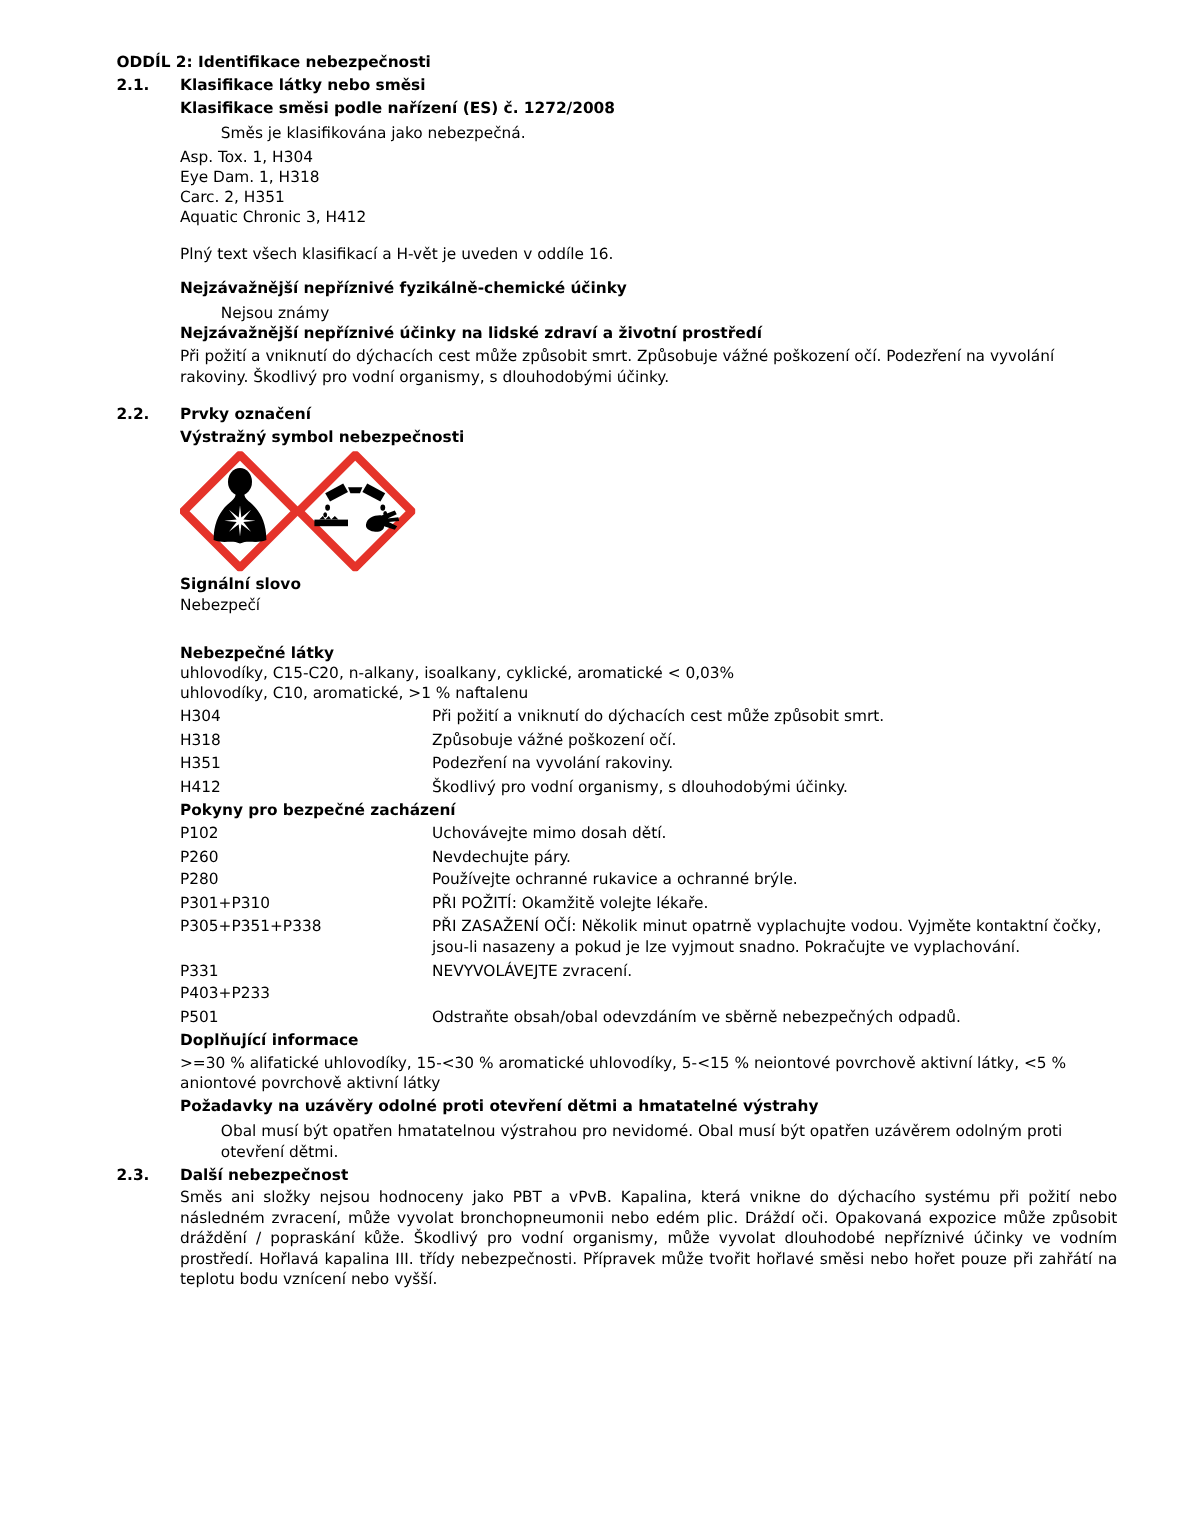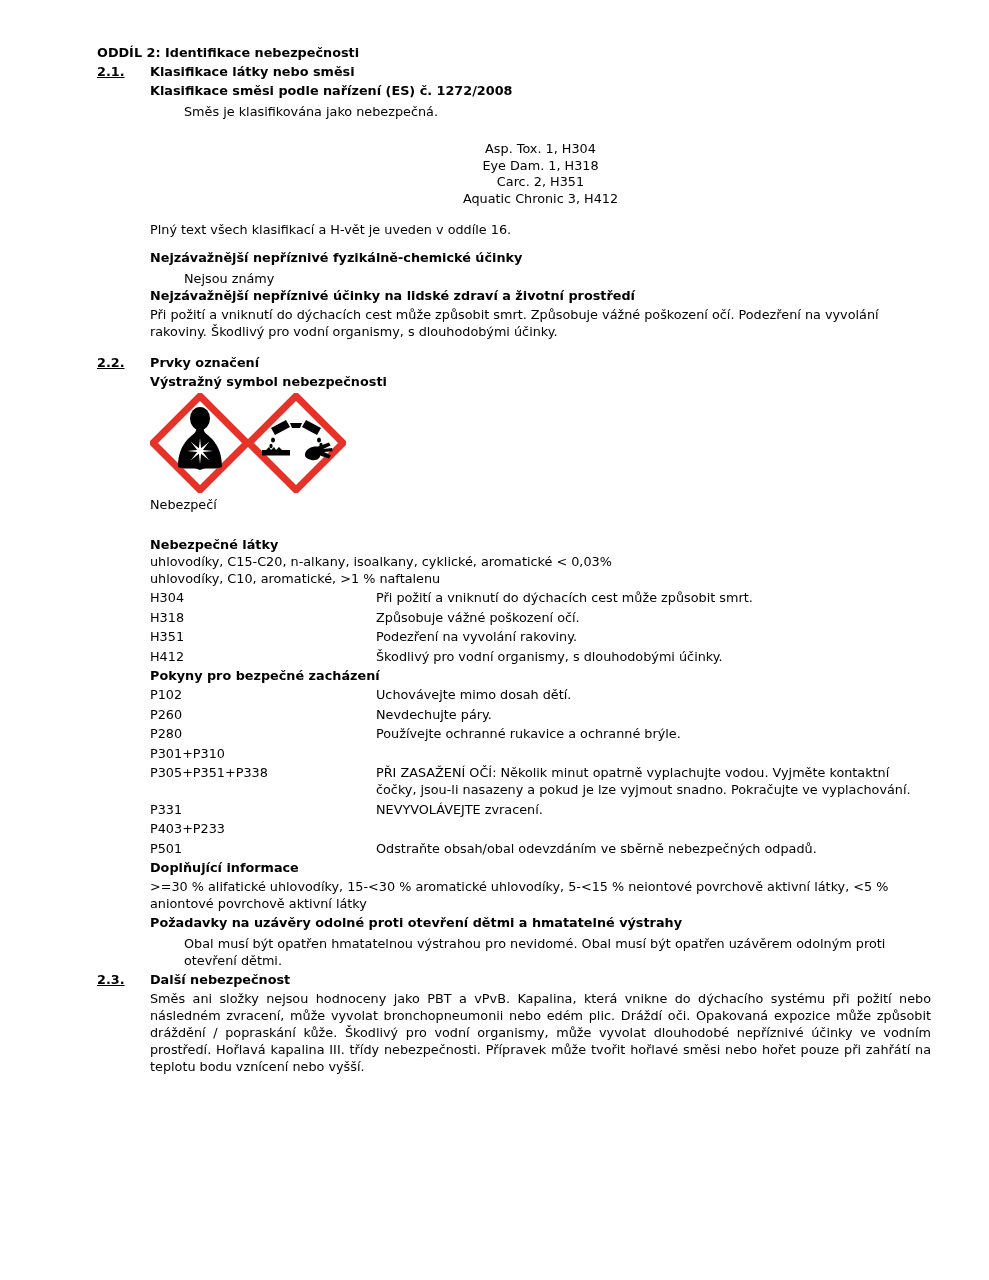--- a/index.html
+++ b/index.html
@@ -5,30 +5,30 @@
   html,body{margin:0;padding:0;background:#ffffff;}
   body{
     width:989px;height:1280px;overflow:hidden;color:#000;
     font-family:"DejaVu Sans","Liberation Sans",sans-serif;
     font-size:12.8px;line-height:17px;
   }
   .doc{padding:44px 58px 0 97px;}
   .b{font-weight:bold;}
   .h1{font-weight:bold;margin-bottom:2px;}
   .sec{display:grid;grid-template-columns:53px 1fr;}
-  .num{font-weight:bold;text-decoration:underline;}
+  .num{font-weight:bold;}
   .tight{line-height:16.5px;}
   .mt2{margin-top:2px;}
   .mt4{margin-top:4px;margin-left:34px;}
   .mt11{margin-top:11px;}
   .mt14{margin-top:14px;}
-  .mt21{margin-top:21px;text-align:center;}
+  .mt21{margin-top:4px;}
   .mt23{margin-top:23px;}
   .just{text-align:justify;}
-  .stmt{display:grid;grid-template-columns:210px 1fr;margin-bottom:2.5px;gap:16px;}
+  .stmt{display:grid;grid-template-columns:210px 1fr;margin-bottom:2.5px;}
   .picto-row{display:flex;align-items:flex-start;margin-top:3px;margin-bottom:2px;height:101px;}
   .picto{width:100px;height:100px;display:block;}
   .picto + .picto{margin-left:-4px;}
 </style>
 </head>
 <body>
 
 <div class="doc">
 
   <div class="h1">ODDÍL 2: Identifikace nebezpečnosti</div>
@@ -79,20 +79,21 @@
           <ellipse cx="27" cy="47" rx="2" ry="2.6" fill="#000"></ellipse>
           <ellipse cx="25" cy="53" rx="1.6" ry="2.2" fill="#000"></ellipse>
           <ellipse cx="73" cy="47" rx="2" ry="2.6" fill="#000"></ellipse>
           <ellipse cx="75" cy="52" rx="1.6" ry="2.2" fill="#000"></ellipse>
           <path d="M20,57 l3,-3 2,3 3,-3 2,3 3,-3 3,3 Z" fill="#000"></path>
           <rect x="16" y="57" width="28" height="5.5" fill="#000"></rect>
           <path d="M59,61 C60,55.5 66,53 72,53.5 L83,49.5 L84.6,52.5 L77,56 L86,55 L86.6,58.2 L78,59 L85,62.5 L83,65.4 L74,62.5 C74.5,65.5 70,68 65.5,67 C61,66 58.5,64 59,61 Z" fill="#000"></path>
         </svg>
       </div>
 
+      <div class="b">Signální slovo</div>
       <div>Nebezpečí</div>
 
       <div class="b mt23">Nebezpečné látky</div>
       <div>uhlovodíky, C15-C20, n-alkany, isoalkany, cyklické, aromatické &lt; 0,03%</div>
       <div>uhlovodíky, C10, aromatické, &gt;1 % naftalenu</div>
 
       <div class="mt2">
         <div class="stmt">
           <span>H304</span>
           <span>Při požití a vniknutí do dýchacích cest může způsobit smrt.</span>
@@ -120,20 +121,21 @@
         <div class="stmt">
           <span>P260</span>
           <span>Nevdechujte páry.</span>
         </div>
         <div class="stmt">
           <span>P280</span>
           <span>Používejte ochranné rukavice a ochranné brýle.</span>
         </div>
         <div class="stmt">
           <span>P301+P310</span>
+          <span>PŘI POŽITÍ: Okamžitě volejte lékaře.</span>
         </div>
         <div class="stmt">
           <span>P305+P351+P338</span>
           <span>PŘI ZASAŽENÍ OČÍ: Několik minut opatrně vyplachujte vodou. Vyjměte kontaktní čočky, jsou-li nasazeny a pokud je lze vyjmout snadno. Pokračujte ve vyplachování.</span>
         </div>
         <div class="stmt">
           <span>P331</span>
           <span>NEVYVOLÁVEJTE zvracení.</span>
         </div>
         <div class="stmt">

